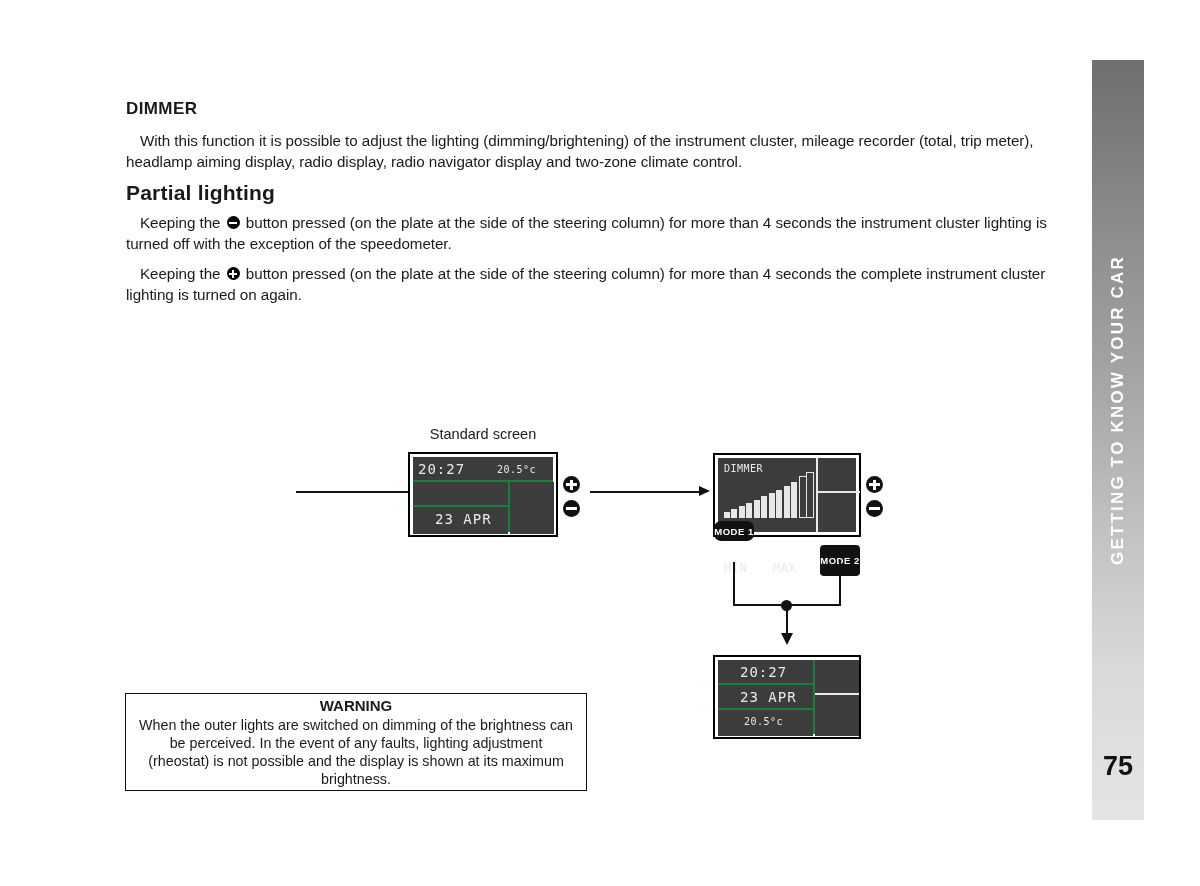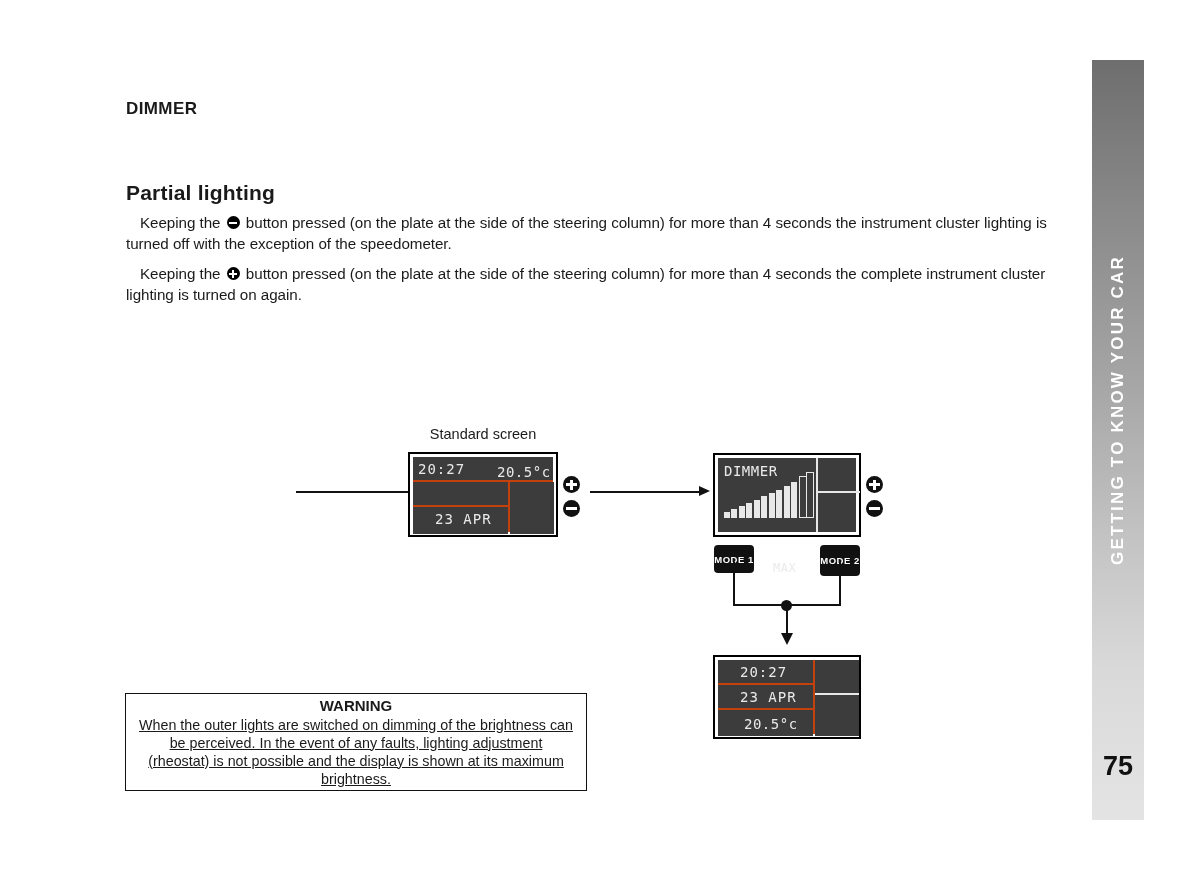--- a/index.html
+++ b/index.html
@@ -63,28 +63,28 @@
 
   .box-initial{
     position:absolute;left:148px;top:465px;width:148px;height:54px;
     border:1.3px solid #111;background:#fff;
     display:flex;flex-direction:column;align-items:center;justify-content:center;
     font-size:14.5px;line-height:17px;text-align:center;
   }
 
   
   .lcd{position:absolute;border:2.5px solid #000;background:#ffffff;padding:3px;box-sizing:border-box;}
-  .lcd-inner{width:100%;height:100%;background:#c2410c;position:relative;}
+  .lcd-inner{width:100%;height:100%;background:#15803d;position:relative;}
   .cell{position:absolute;background:#3c3c3c;}
   .lcdtxt{
     position:absolute;color:#eaeaea;
     font-family:"DejaVu Sans Mono","Liberation Mono",monospace;
     font-size:14px;letter-spacing:1px;white-space:nowrap;
   }
-  .lcdtxt.small{font-size:14px;letter-spacing:.5px;}
+  .lcdtxt.small{font-size:10px;letter-spacing:.5px;}
   .lcdtxt.tiny{font-size:12px;letter-spacing:.5px;margin-top:41px;}
 
   
   #screen-standard{left:408px;top:452px;width:150px;height:85px;}
   
   #screen-dimmer{left:713px;top:453px;width:148px;height:84px;}
   
   #screen-return{left:713px;top:655px;width:148px;height:84px;}
 
   .bar{position:absolute;bottom:0;background:#e8e8e8;}
@@ -119,34 +119,35 @@
   }
 
   
   .warning-box{
     position:absolute;left:125px;top:693px;width:462px;height:98px;
     border:1.3px solid #111;background:#fff;box-sizing:border-box;
     display:flex;flex-direction:column;align-items:center;justify-content:center;
     padding:6px 12px;
   }
   .warning-title{font-size:15px;font-weight:bold;margin-bottom:2px;}
-  .warning-text{font-size:14.3px;line-height:18px;text-align:center;text-decoration:underline;}
+  .warning-text{font-size:14.3px;line-height:18px;text-align:center;}
 </style>
 </head>
 <body>
 
 <div class="page">
 
   <div class="side-tab">
     <div class="side-tab-label">GETTING TO KNOW YOUR CAR</div>
     <div class="side-page-num">75</div>
   </div>
 
   <div class="h-title">DIMMER</div>
 
+  <div class="para p1">With this function it is possible to adjust the lighting (dimming/brightening) of the instrument cluster, mileage recorder (total, trip meter), headlamp aiming display, radio display, radio navigator display and two-zone climate control.</div>
 
   <div class="h-sub">Partial lighting</div>
 
   <div class="para p2">
     <span>Keeping the </span><span class="inline-btn minus"></span><span> button pressed (on the plate at the side of the steering column) for more than 4 seconds the instrument cluster lighting is turned off with the exception of the speedometer.</span>
   </div>
 
   <div class="para p3">
     <span>Keeping the </span><span class="inline-btn plus"></span><span> button pressed (on the plate at the side of the steering column) for more than 4 seconds the complete instrument cluster lighting is turned on again.</span>
   </div>
@@ -197,21 +198,21 @@
             <div class="bar hollow" style="left: 82.1333px; width: 5.86667px; height: 44px;"></div>
           </div>
         <div class="lcdtxt tiny" style="left:6px;top:62px;">MIN</div>
         <div class="lcdtxt tiny" style="left:55px;top:62px;">MAX</div>
       </div>
     </div>
 
     <div class="cbtn plus" style="left:866px;top:476px;"></div>
     <div class="cbtn minus" style="left:866px;top:500px;"></div>
 
-    <div class="modebtn" style="left:714px;top:545px;width:40px;height:28px;">MODE 1</div>
+    <div class="modebtn" style="left:714px;top:521px;width:40px;height:20px;border-radius:7px;">MODE 1</div>
     <div class="modebtn" style="left:820px;top:545px;width:40px;height:31px;">MODE 2</div>
 
     <div class="ln vln" style="left:733px;top:562px;height:44px;"></div>
     <div class="ln vln" style="left:839px;top:562px;height:44px;"></div>
     <div class="ln hln" style="left:733px;top:604px;width:108px;"></div>
     <div class="dot" style="left:781px;top:600px;"></div>
     <div class="ln vln" style="left:786px;top:608px;height:28px;"></div>
     <div class="arrow-d" style="left:781px;top:633px;"></div>
 
     <div class="lcd" id="screen-return">

